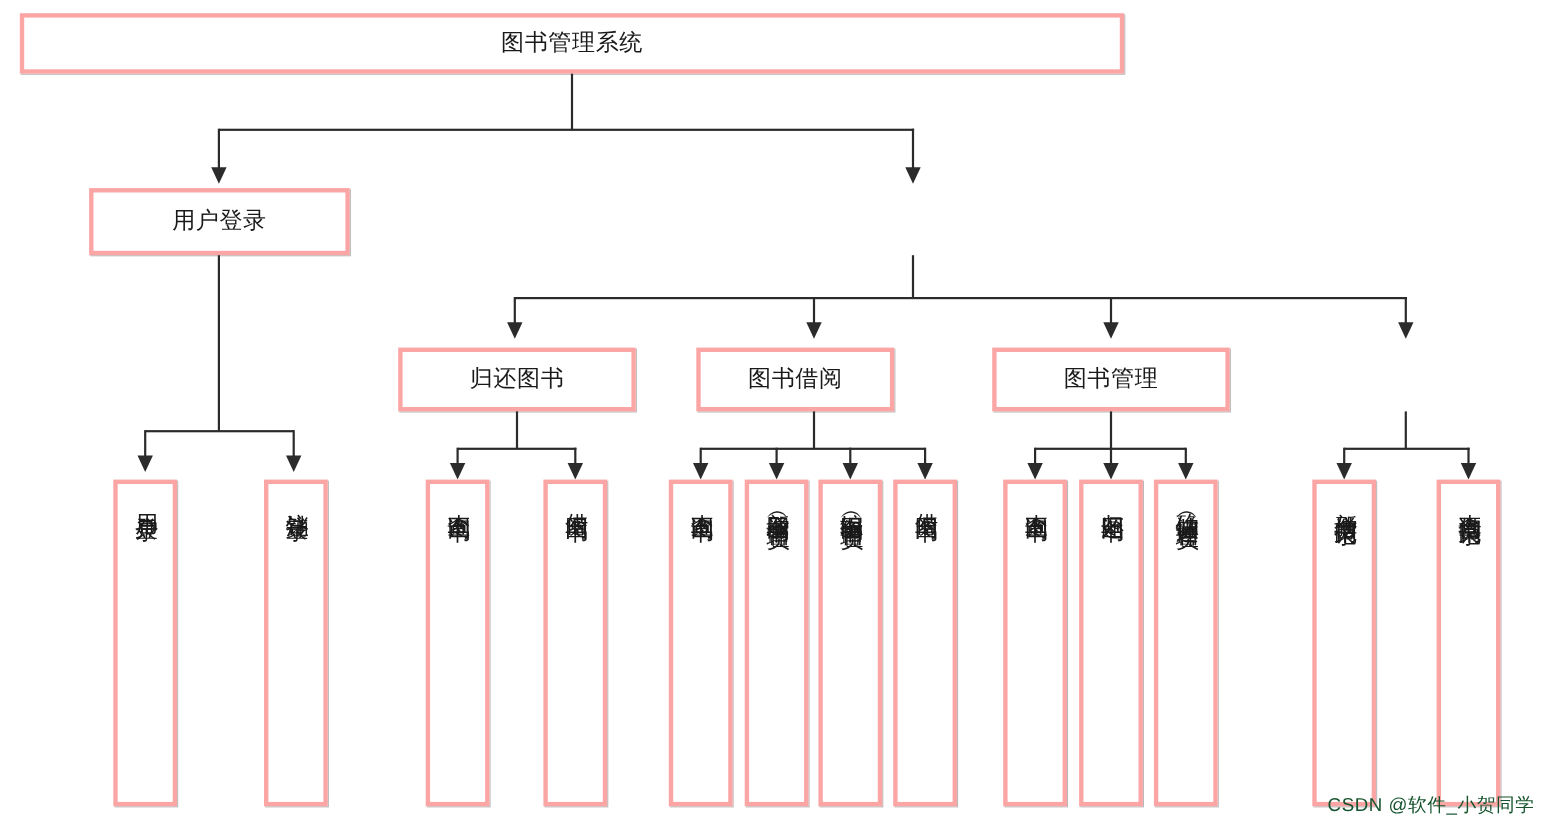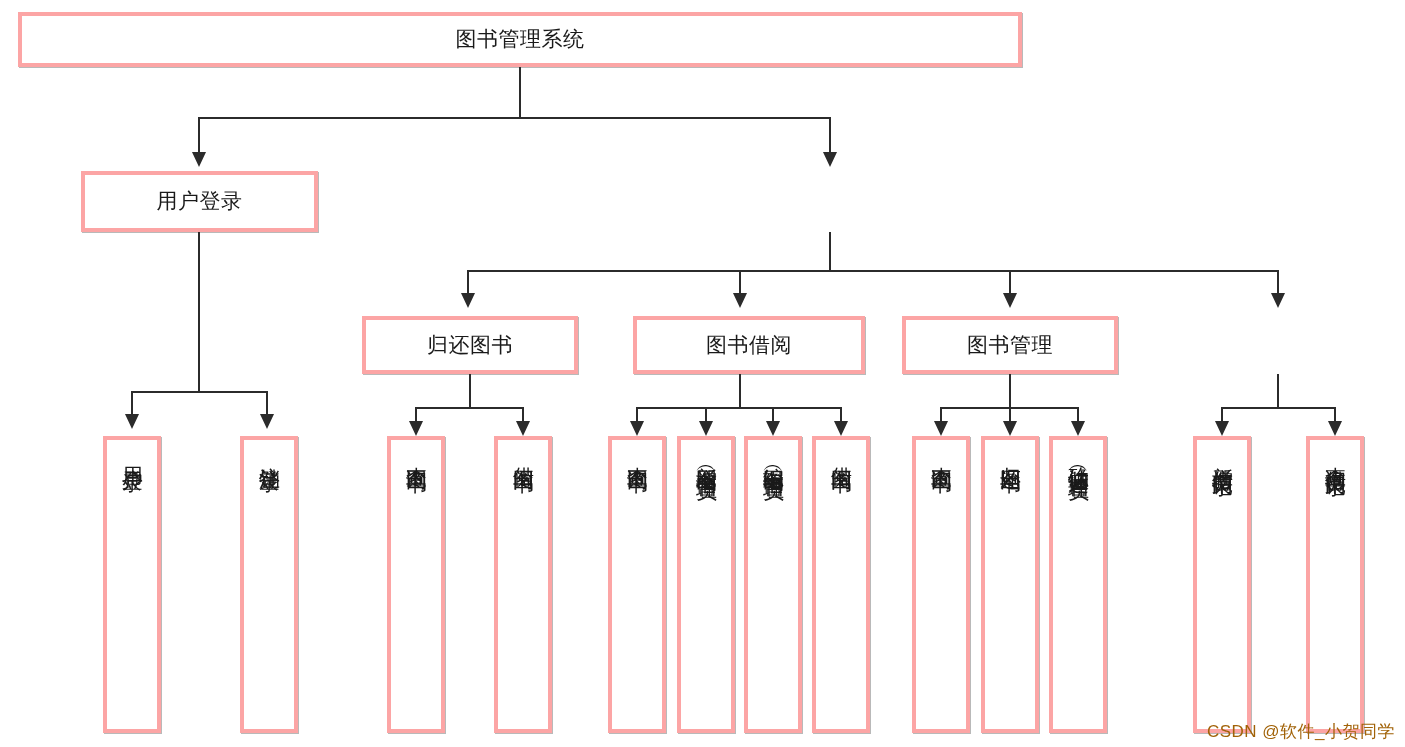--- a/index.html
+++ b/index.html
@@ -69,21 +69,21 @@
     border-left: 7px solid transparent;
     border-right: 7px solid transparent;
     border-top: 15px solid #2b2b2b;
   }
   
   #watermark {
     position: absolute;
     right: 10px;
     bottom: 4px;
     font-size: 17px;
-    color: #a16207;
+    color: #14532d;
     white-space: nowrap;
     letter-spacing: 0.5px;
     text-align: center;
   }
 </style>
 </head>
 <body>
 
 <div id="canvas">
 
@@ -119,21 +119,21 @@
   <div class="vline" style="left:739px; top:270px; height:25px;"></div>
   <div class="arrow" style="left:733px; top:293px;"></div>
   <div class="vline" style="left:1009px; top:270px; height:25px;"></div>
   <div class="arrow" style="left:1003px; top:293px;"></div>
   <div class="vline" style="left:1277px; top:270px; height:25px;"></div>
   <div class="arrow" style="left:1271px; top:293px;"></div>
 
   <div class="node" style="left:362px; top:316px; width:216px; height:58px;">
     <span class="lbl">归还图书</span>
   </div>
-  <div class="node" style="left:633px; top:316px; width:232px; height:58px;">
+  <div class="node" style="left:633px; top:316px; width:180px; height:58px;">
     <span class="lbl">图书借阅</span>
   </div>
   <div class="node" style="left:902px; top:316px; width:216px; height:58px;">
     <span class="lbl">图书管理</span>
   </div>
 
   <div class="vline" style="left:469px; top:374px; height:34px;"></div>
   <div class="hline" style="left:416px; top:407px; width:108px;"></div>
   <div class="vline" style="left:415px; top:407px; height:16px;"></div>
   <div class="arrow" style="left:409px; top:421px;"></div>

